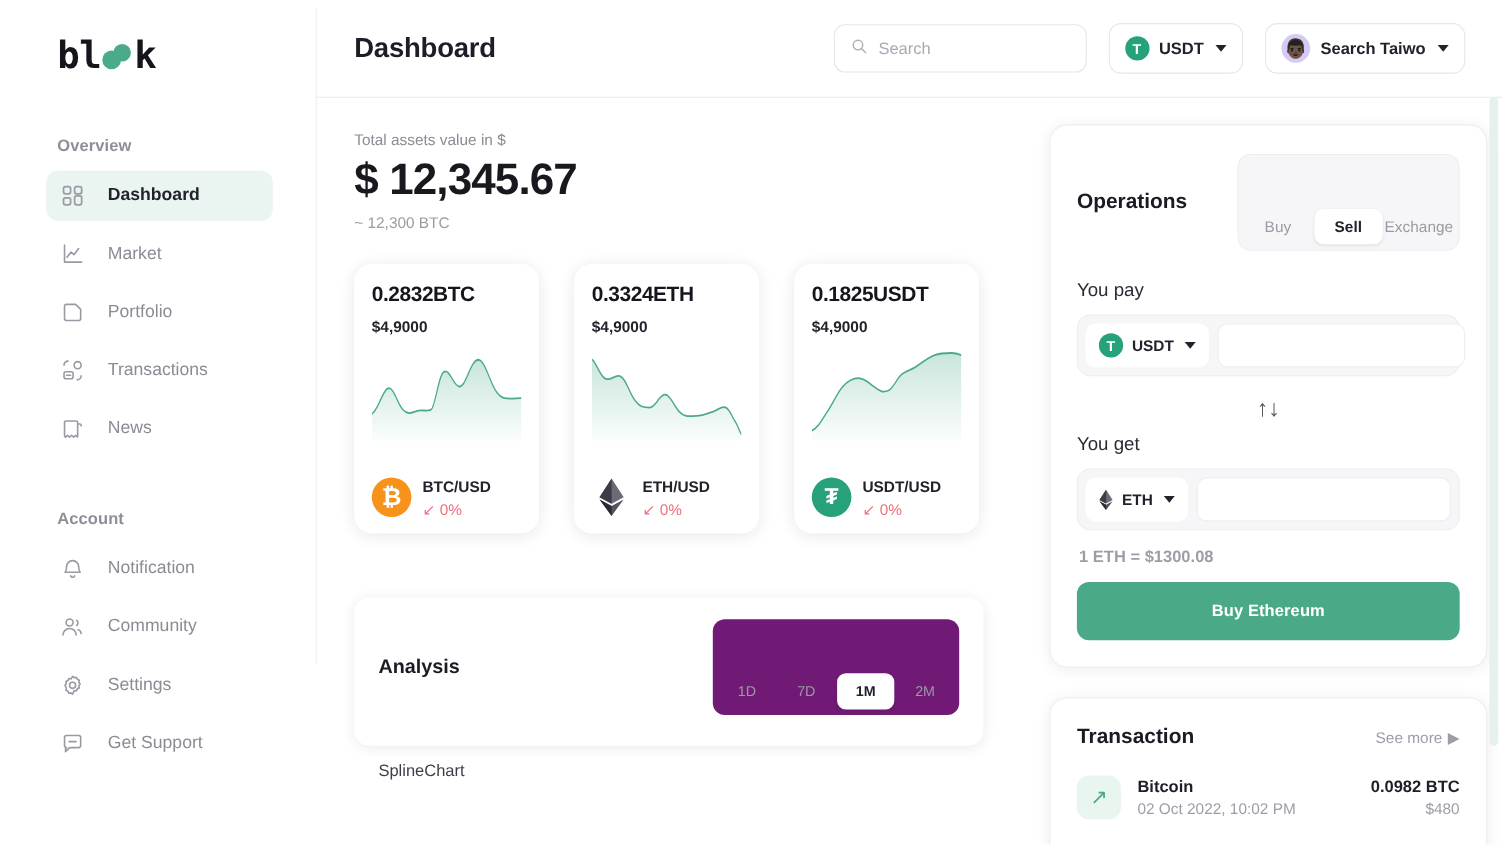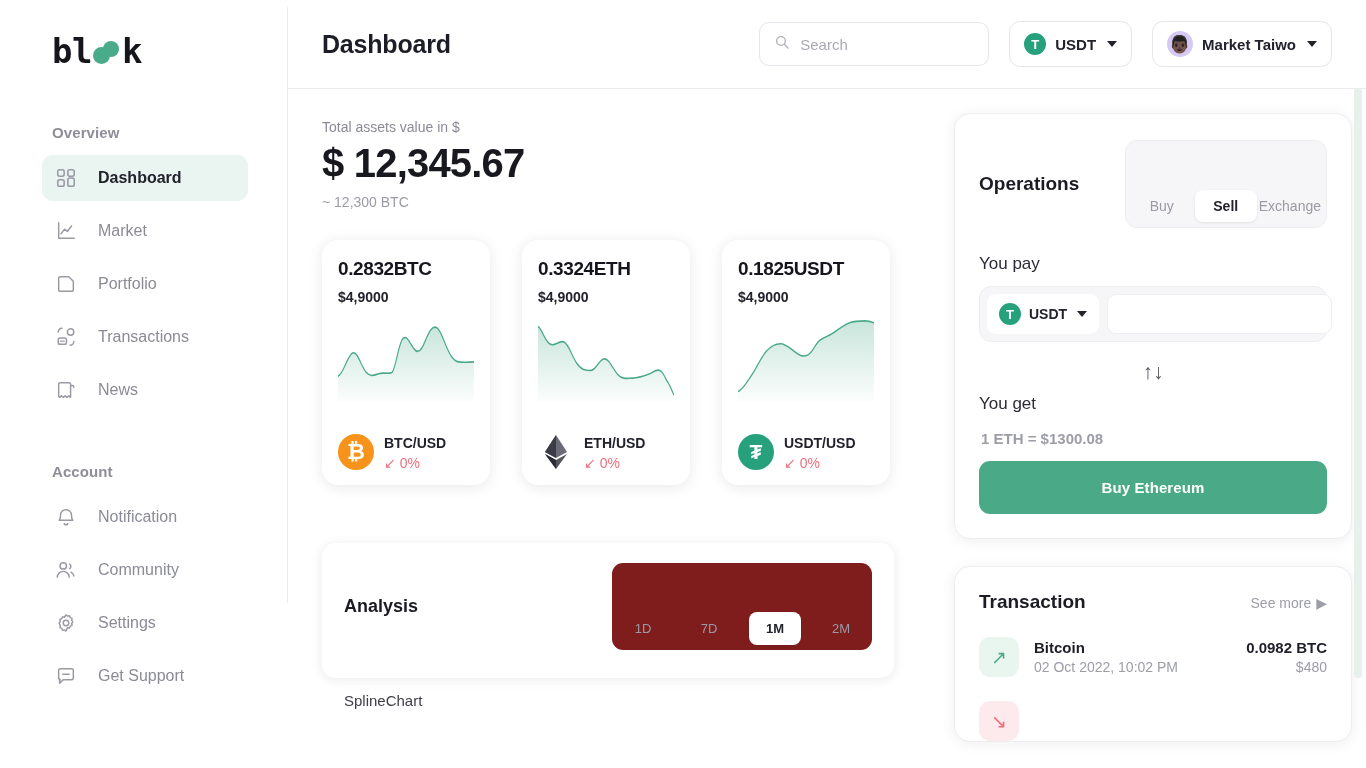--- a/index.html
+++ b/index.html
@@ -227,24 +227,24 @@
     border-radius: 14px;
     box-shadow: 0 2px 12px rgba(30,30,60,0.09);
     padding: 20px 22px;
     position: relative;
   }
   .analysis-head { display: flex; align-items: center; }
   .analysis-title { font-size: 18px; font-weight: 700; color: #1b1b24; }
   .seg {
     margin-left: auto;
     display: flex; align-items: center;
-    background: #7f1d1d;
+    background: #701a75;
     border-radius: 11px;
     padding: 5px;
-    gap: 14px;
+    gap: 2px;
   }
   .seg-btn {
     min-width: 52px; height: 33px;
     display: flex; align-items: center; justify-content: center;
     font-size: 13px; color: #9a9aa4;
     border-radius: 8px; cursor: pointer; margin-top: 44px;
   }
   .seg-btn.active { background: #fff; color: #22222c; font-weight: 700; box-shadow: 0 1px 3px rgba(0,0,0,0.08); }
   .spline-label { font-size: 15px; color: #3e3e48; margin-top: 42px; }
 
@@ -481,21 +481,21 @@
         </div>
 
         <div class="pill">
           <span class="coin-badge usdt">T</span>
           <span class="pill-label">USDT</span>
           <span class="caret"></span>
         </div>
 
         <div class="pill">
           <span class="avatar">👨🏿</span>
-          <span class="pill-label">Market Taiwo</span>
+          <span class="pill-label">Search Taiwo</span>
           <span class="caret"></span>
         </div>
 
       </div>
     </header>
 
     <div class="content">
 
       <section class="col-left">
 
@@ -628,20 +628,35 @@
               <span class="coin-badge usdt">T</span>
               <span class="pill-label">USDT</span>
               <span class="caret"></span>
             </div>
             <input class="field-input" type="text" placeholder="" style="">
           </div>
 
           <div class="swap-ico">↑↓</div>
 
           <div class="field-label">You get</div>
+          <div class="field-row">
+            <div class="coin-select">
+              <span style="display:flex;align-items:center;">
+                <svg width="13" height="19" viewBox="0 0 24 34">
+                  <polygon points="12,0 23,17 12,23 1,17" fill="#6b6b78"></polygon>
+                  <polygon points="12,0 12,23 1,17" fill="#3c3c47"></polygon>
+                  <polygon points="12,25 23,19 12,34 1,19" fill="#55555f"></polygon>
+                  <polygon points="12,25 12,34 1,19" fill="#2c2c36"></polygon>
+                </svg>
+              </span>
+              <span class="pill-label">ETH</span>
+              <span class="caret"></span>
+            </div>
+            <input class="field-input" type="text" placeholder="" style="">
+          </div>
 
           <div class="rate-line">1 ETH = $1300.08</div>
 
           <button class="buy-btn">Buy Ethereum</button>
         </div>
 
         <div class="panel tx-panel">
           <div class="tx-head">
             <div class="tx-title">Transaction</div>
             <div class="tx-more">

